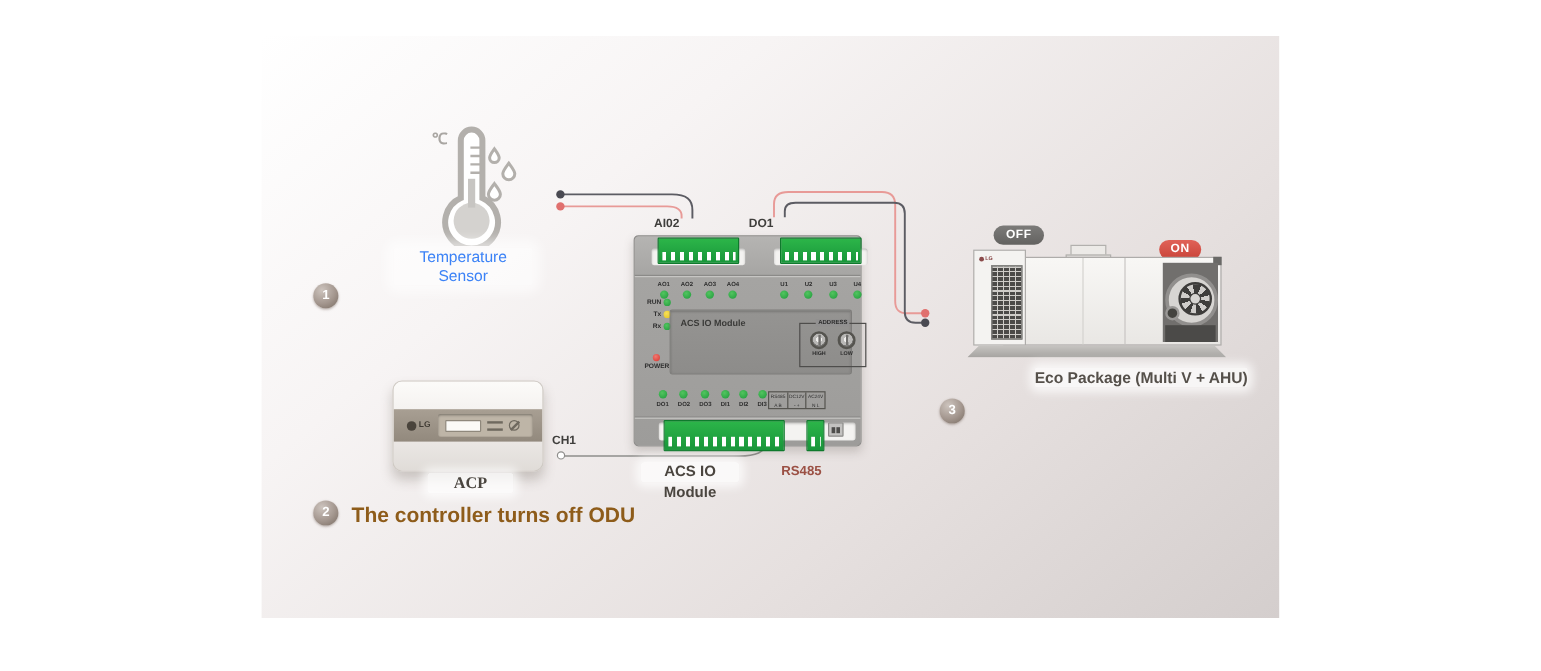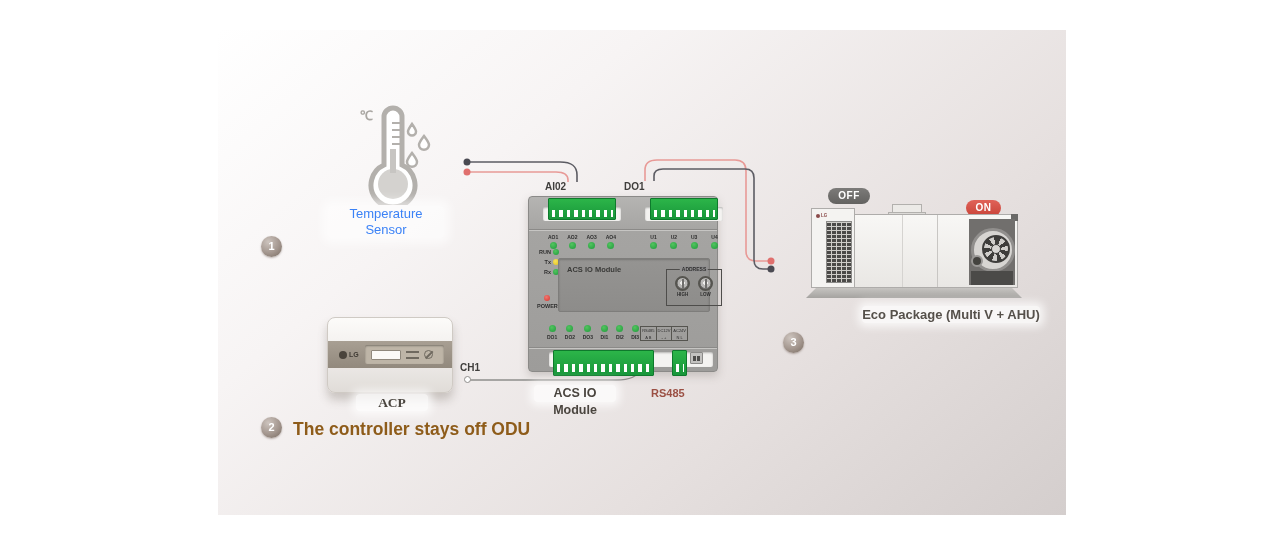--- a/index.html
+++ b/index.html
@@ -313,21 +313,21 @@
       <div class="acp-screen">
         <div class="acp-display"></div>
         <div class="acp-bars"></div>
         <div class="acp-ico"></div>
       </div>
     </div>
   </div>
   <div class="badge-label acp-badge">ACP</div>
 
   <div class="step-num" style="left:261px; top:417px;">2</div>
-  <div class="step-text" style="left:293px; top:419px;">The controller stays off ODU</div>
+  <div class="step-text" style="left:293px; top:419px;">The controller turns off ODU</div>
 
   <div class="port-group" style="left:460px; top:362px;">
     <span>CH1</span>
   </div>
   <div class="ch1-circle"></div>
 
   <div class="eco">
     <div class="pill pill-off">OFF</div>
     <div class="pill pill-on">ON</div>
     <div class="eco-vent"></div>

